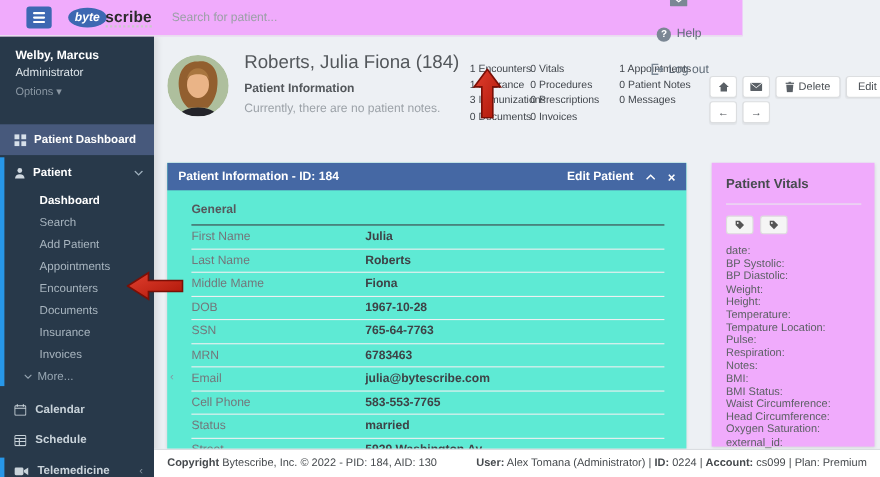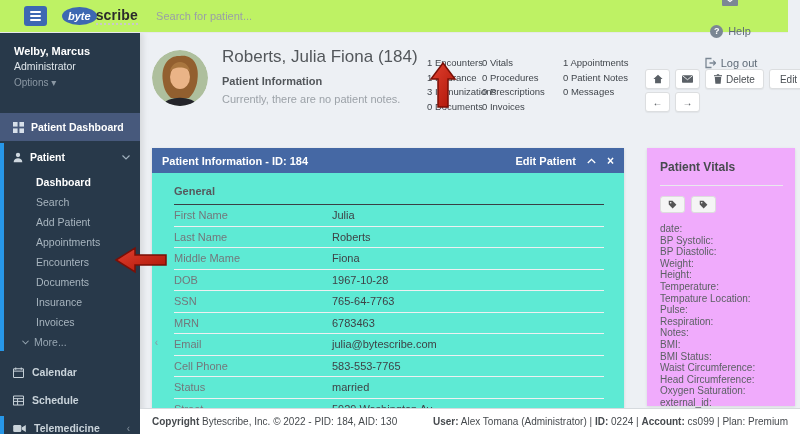--- a/index.html
+++ b/index.html
@@ -7,22 +7,22 @@
   body {
     font-family:"Liberation Sans", sans-serif;
     background:#edf0f4;
     position:relative;
     overflow:hidden;
     color:#41464c;
   }
 
   
   .topbar {
-    position:absolute; top:0; left:0; width:788px; height:33px;
-    background:#bef264; border-bottom:1px solid #e6e8ea;
+    position:absolute; top:0; left:0; width:675px; height:33px;
+    background:#f0abfc; border-bottom:1px solid #e6e8ea;
     display:flex; align-items:center; z-index:30;
   }
   .hamburger {
     width:23px; height:20px; margin-left:24px; background:#3d68b2;
     border:none; border-radius:3px; cursor:pointer;
     display:flex; flex-direction:column; justify-content:center; align-items:center; gap:2px;
   }
   .hamburger i { display:block; width:11px; height:2px; background:#fff; border-radius:1px; }
   .logo { margin-left:15px; display:flex; align-items:center; }
   .logo-byte {
@@ -130,21 +130,21 @@
     padding:0 10px; font-size:11px; font-weight:bold;
   }
   .panel-header-right { margin-left:auto; display:flex; align-items:center; gap:11px; }
   .panel-close { font-size:12px; font-weight:bold; cursor:pointer; }
   .panel-collapse { cursor:pointer; display:inline-flex; }
   .edit-patient { cursor:pointer; font-size:11px; font-weight:bold; }
   .panel-body { padding:12px 20px 0 22px; }
   .section-title { font-size:11px; font-weight:bold; color:#55595d; padding-bottom:7px; border-bottom:1px solid #3a3f44; }
   .field-row { display:flex; align-items:center; height:21.5px; border-bottom:1px solid #eef0f1; font-size:11px; }
   .field-label { width:158px; color:#73777b; }
-  .field-value { font-weight:normal; color:#3e4246; }
+  .field-value { font-weight:bold; color:#3e4246; }
 
   
   .vitals {
     position:absolute; left:507px; top:115px; width:148px; height:258px;
     background:#f0abfc; box-shadow:0 1px 3px rgba(0,0,0,0.10); padding:12px 12px 0 13px;
   }
   .vitals-title { font-size:12px; font-weight:bold; color:#474b4f; }
   .vitals-divider { border:none; border-top:1px solid #e8eaec; margin:11px 0 10px; }
   .vitals-btns { display:flex; gap:6px; margin-bottom:10px; }
   .tag-btn {

